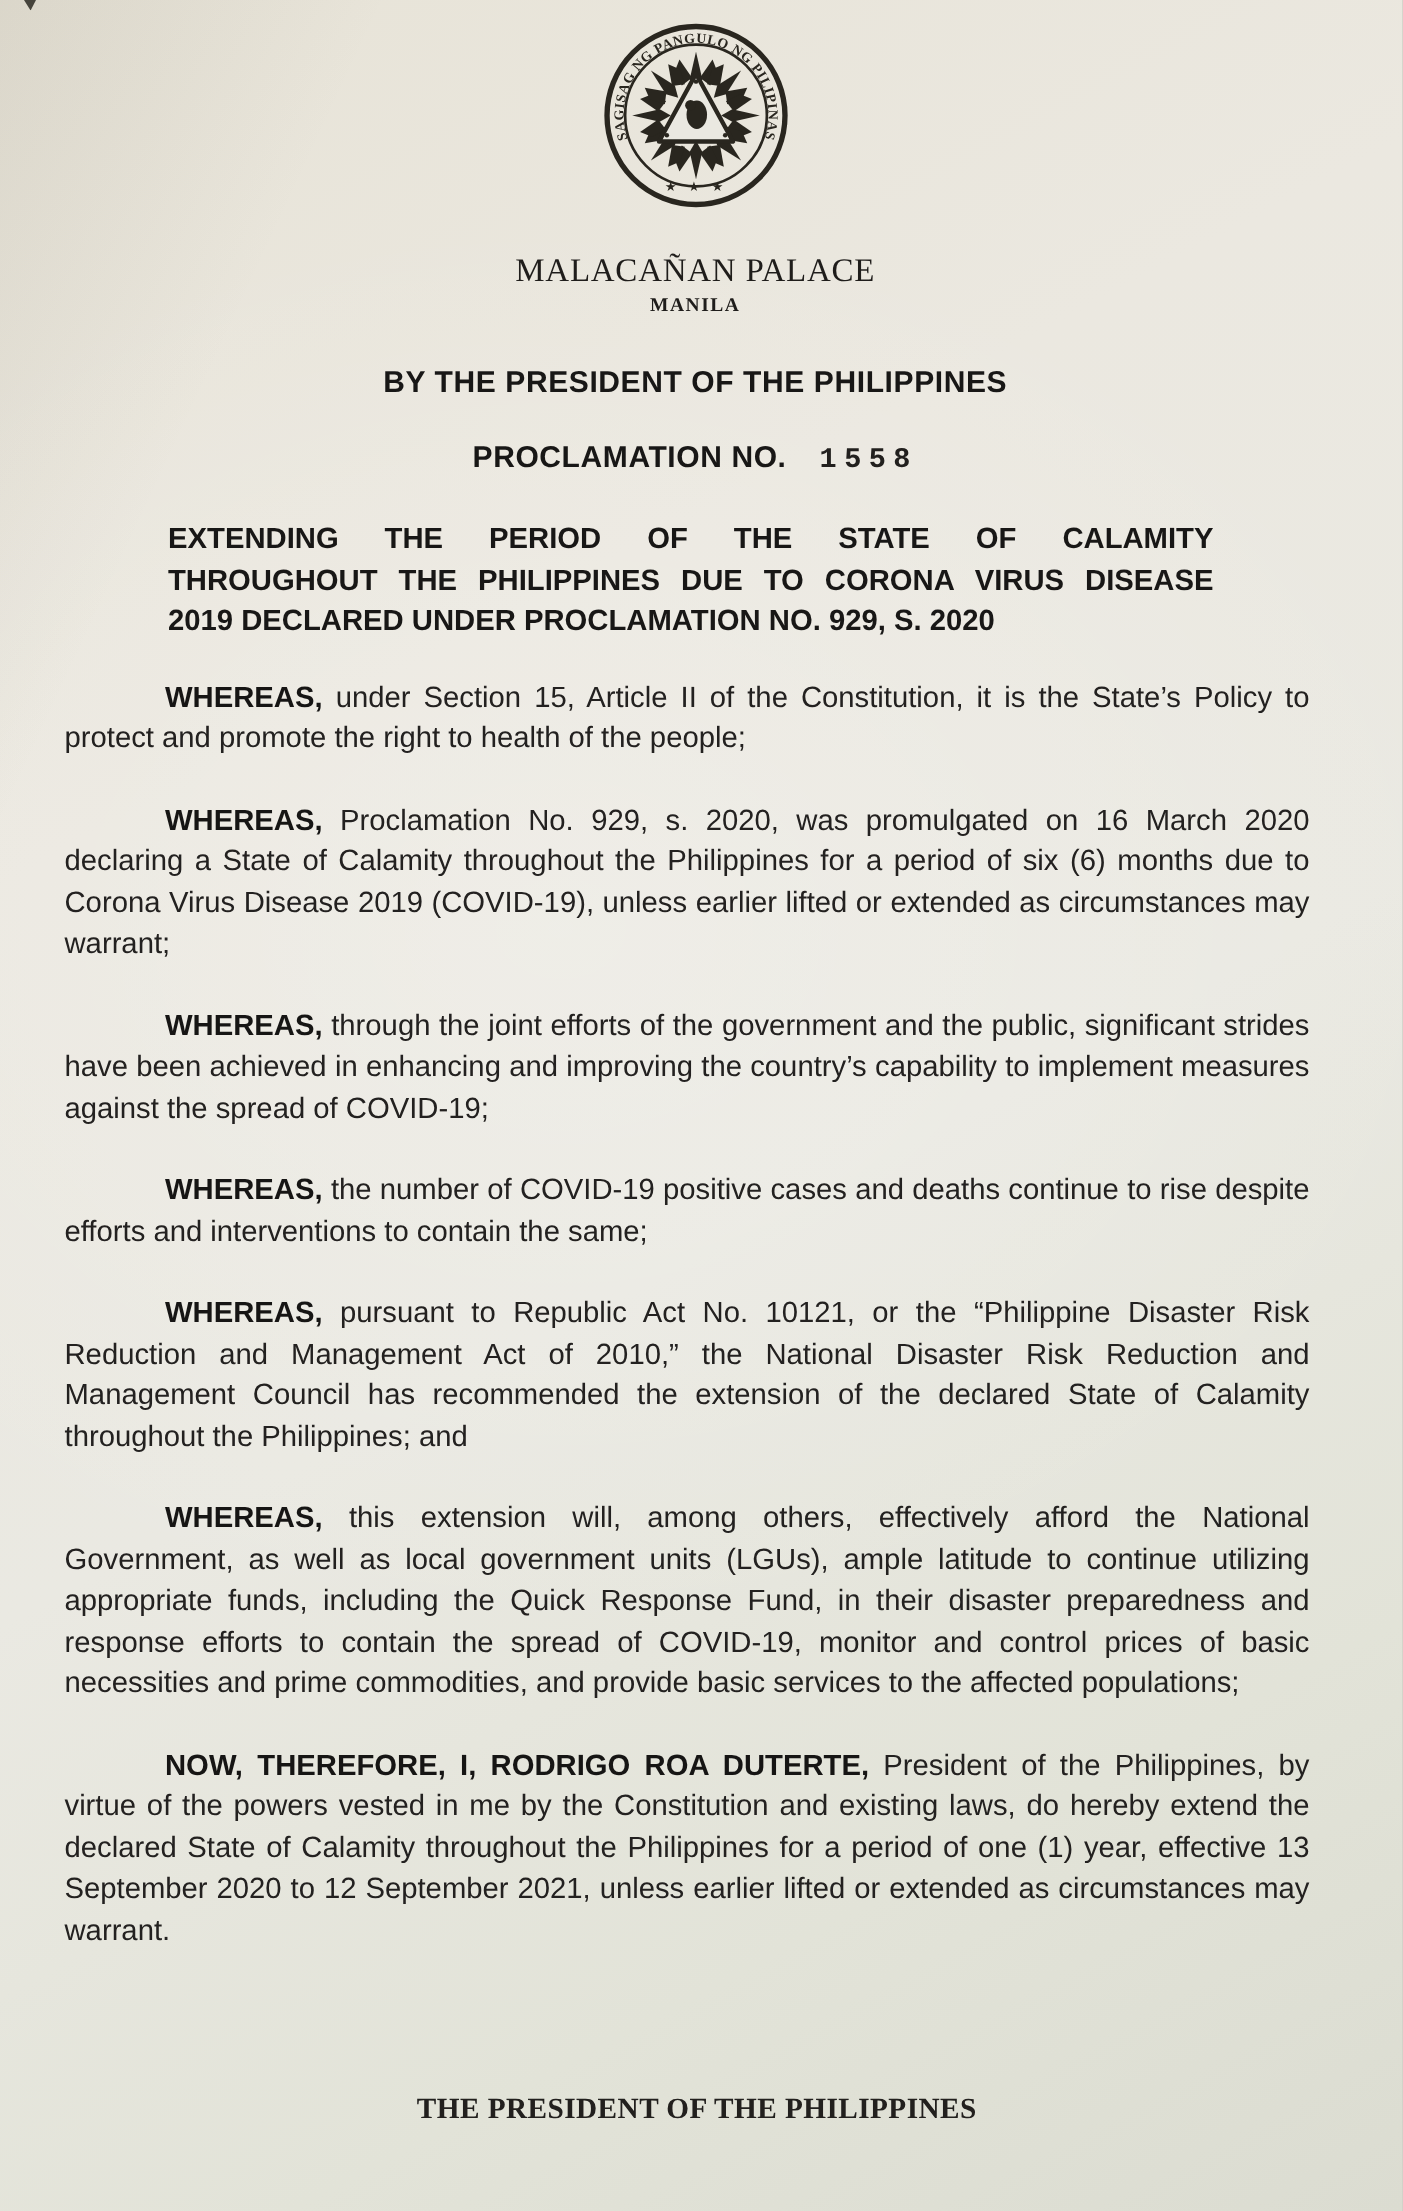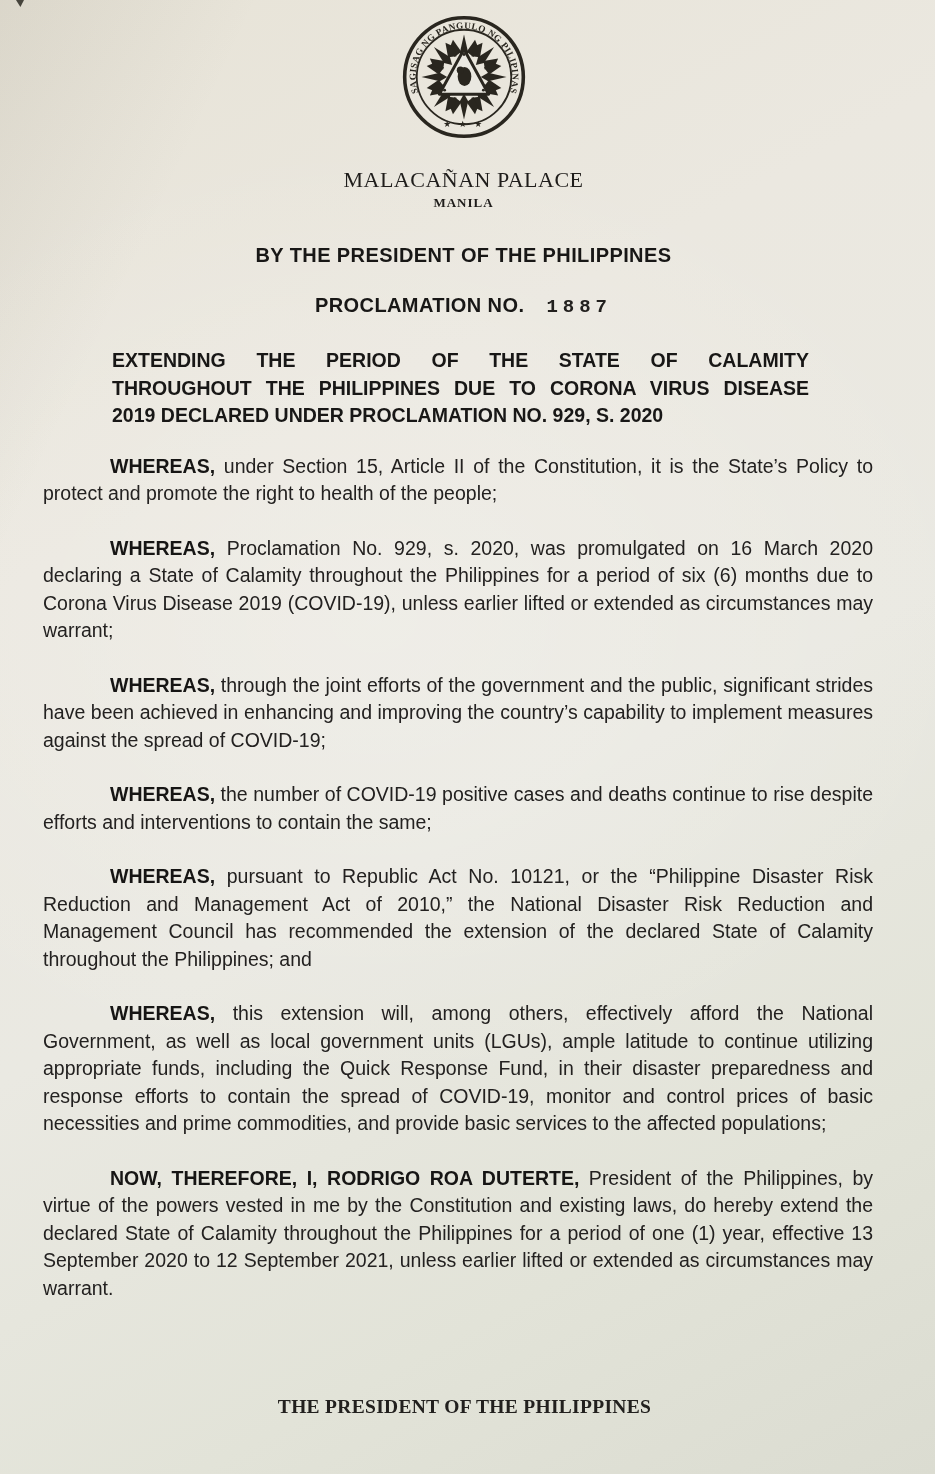--- a/index.html
+++ b/index.html
@@ -142,21 +142,21 @@
         <circle cx="60" cy="38.5" r="1.4"></circle>
         <circle cx="41.5" cy="72.5" r="1.4"></circle>
         <circle cx="78.5" cy="72.5" r="1.4"></circle>
       </g>
       <text x="60" y="107.8" text-anchor="middle" font-size="8.4" letter-spacing="2.5" fill="#29261f">★ ★ ★</text>
     </svg>
 
     <div class="palace">MALACAÑAN PALACE</div>
     <div class="manila">MANILA</div>
     <div class="by-line">BY THE PRESIDENT OF THE PHILIPPINES</div>
-    <div class="proc-line"><span>PROCLAMATION NO.</span><span class="proc-number">1887</span></div>
+    <div class="proc-line"><span>PROCLAMATION NO.</span><span class="proc-number">1558</span></div>
   </div>
 
   <div class="title-block">
     <div class="title-line-justify">EXTENDING THE PERIOD OF THE STATE OF CALAMITY</div>
     <div class="title-line-justify">THROUGHOUT THE PHILIPPINES DUE TO CORONA VIRUS DISEASE</div>
     <div>2019 DECLARED UNDER PROCLAMATION NO. 929, S. 2020</div>
   </div>
 
   <div class="body-block">
     <p class="para"><span class="lead">WHEREAS,</span><span> under Section 15, Article II of the Constitution, it is the State’s Policy to protect and promote the right to health of the people;</span></p>

